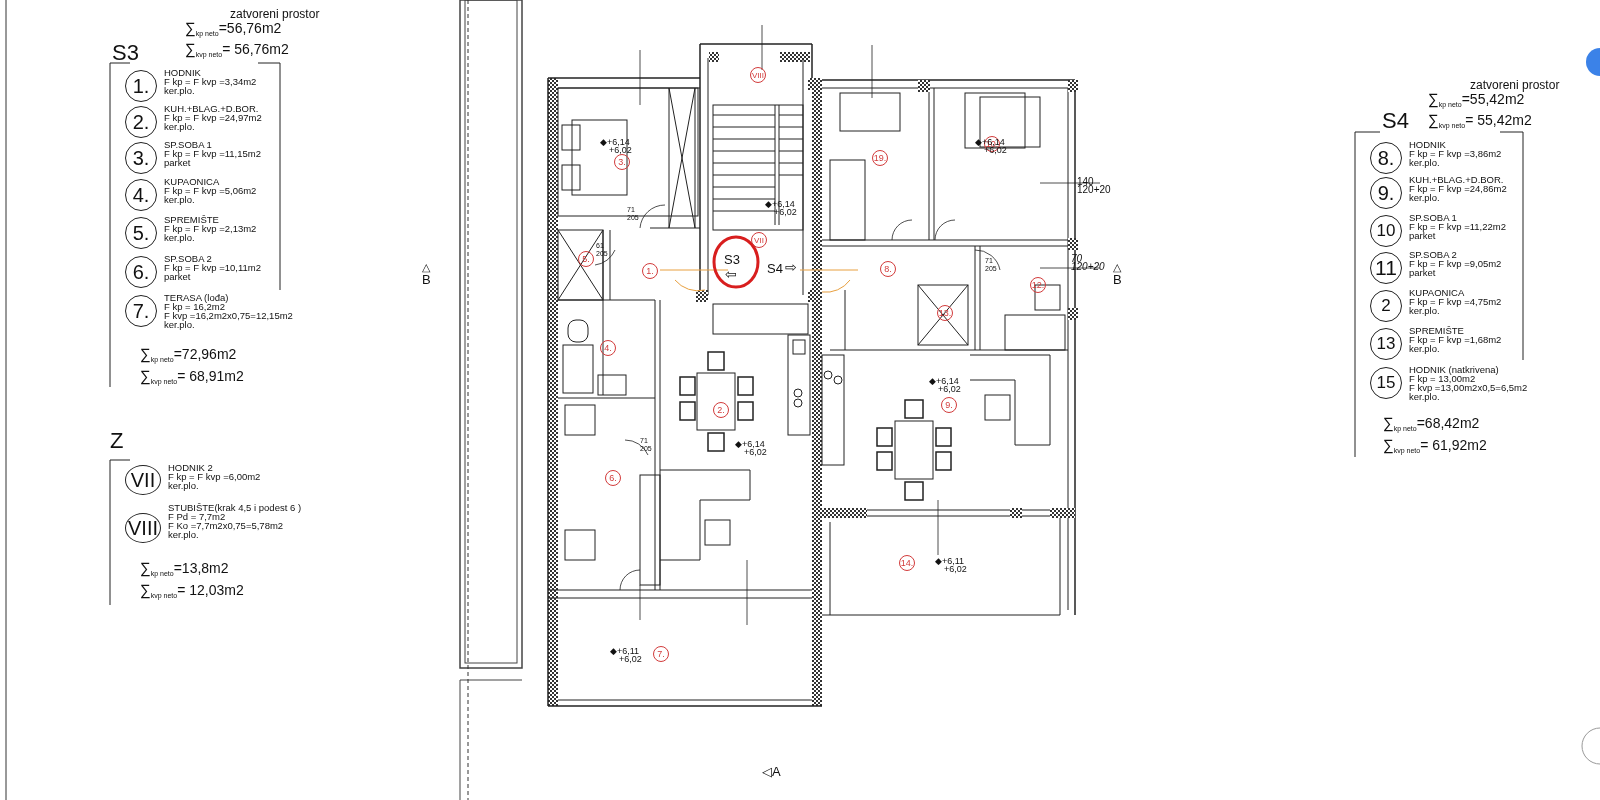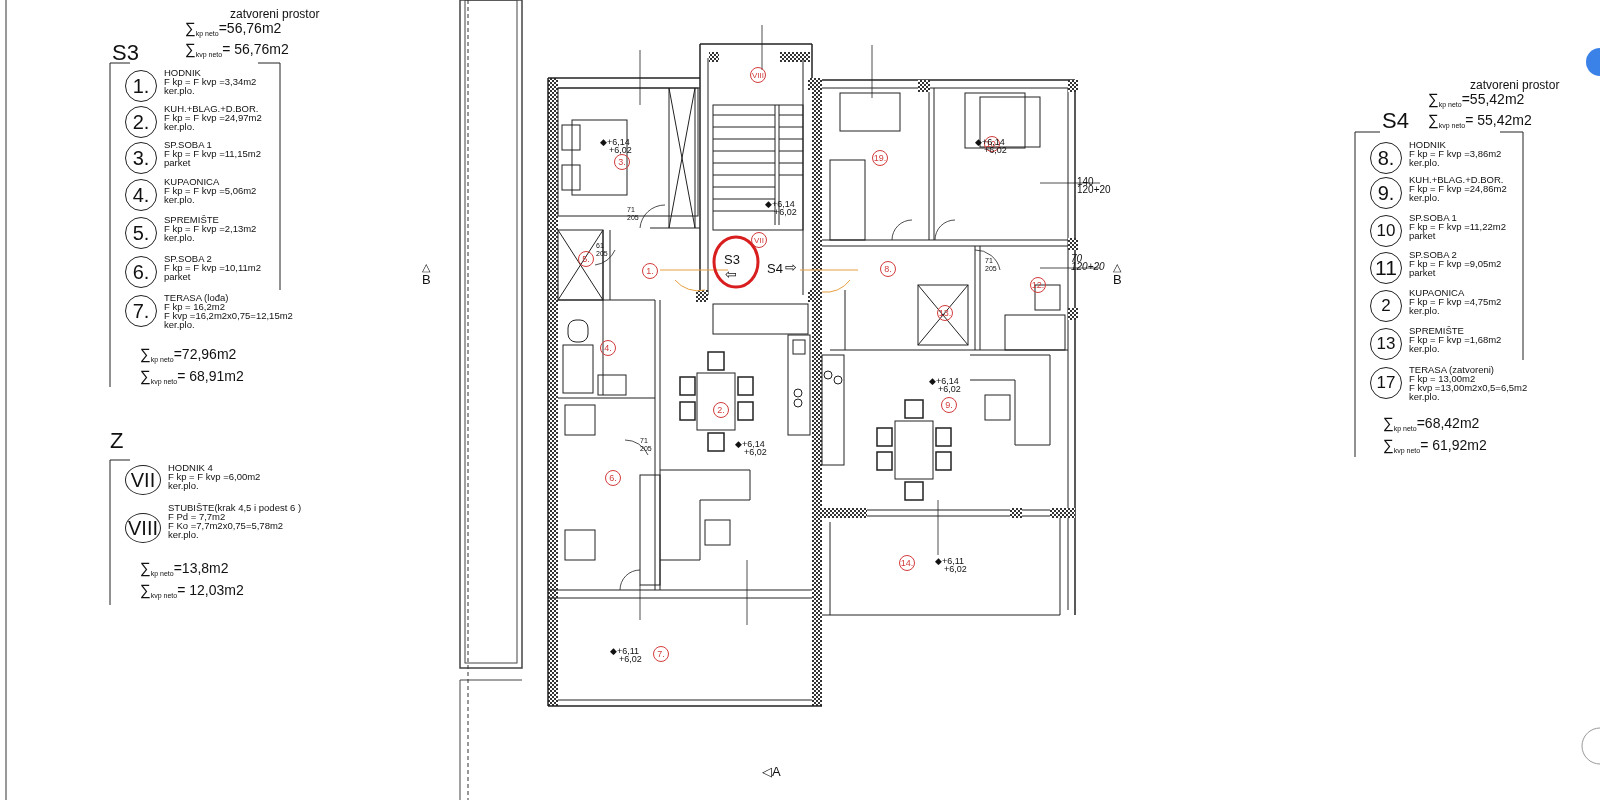--- a/index.html
+++ b/index.html
@@ -286,21 +286,21 @@
   </div>
   <div class="abs sum" style="left:140px;top:345px;"><span class="sig">∑</span><span class="sub">kp neto</span><span>=72,96m2</span></div>
   <div class="abs sum" style="left:140px;top:367px;"><span class="sig">∑</span><span class="sub">kvp neto</span><span>= 68,91m2</span></div>
 </div>
 
 <div>
   <div class="abs legend-title" style="left:110px;top:428px;">Z</div>
   <div class="item" style="left:125px;top:463px;">
     <div class="num big">VII</div>
     <div class="itxt">
-        <div>HODNIK 4</div>
+        <div>HODNIK 2</div>
         <div>F kp = F kvp =6,00m2</div>
         <div>ker.plo.</div>
       </div>
   </div>
   <div class="item" style="left:125px;top:503px;">
     <div class="num big" style="margin-top:10px">VIII</div>
     <div class="itxt">
         <div>STUBIŠTE(krak 4,5 i podest 6 )</div>
         <div>F Pd = 7,7m2</div>
         <div>F Ko =7,7m2x0,75=5,78m2</div>
@@ -359,23 +359,23 @@
   </div>
   <div class="item" style="left:1370px;top:326px;">
     <div class="num" style="font-size:17px">13</div>
     <div class="itxt">
         <div>SPREMIŠTE</div>
         <div>F kp = F kvp =1,68m2</div>
         <div>ker.plo.</div>
       </div>
   </div>
   <div class="item" style="left:1370px;top:365px;">
-    <div class="num" style="font-size:17px">17</div>
-    <div class="itxt">
-        <div>TERASA  (zatvoreni)</div>
+    <div class="num" style="font-size:17px">15</div>
+    <div class="itxt">
+        <div>HODNIK  (natkrivena)</div>
         <div>F kp = 13,00m2</div>
         <div>F kvp =13,00m2x0,5=6,5m2</div>
         <div>ker.plo.</div>
       </div>
   </div>
   <div class="abs sum" style="left:1383px;top:414px;"><span class="sig">∑</span><span class="sub">kp neto</span><span>=68,42m2</span></div>
   <div class="abs sum" style="left:1383px;top:436px;"><span class="sig">∑</span><span class="sub">kvp neto</span><span>= 61,92m2</span></div>
 </div>
 
 <div>

